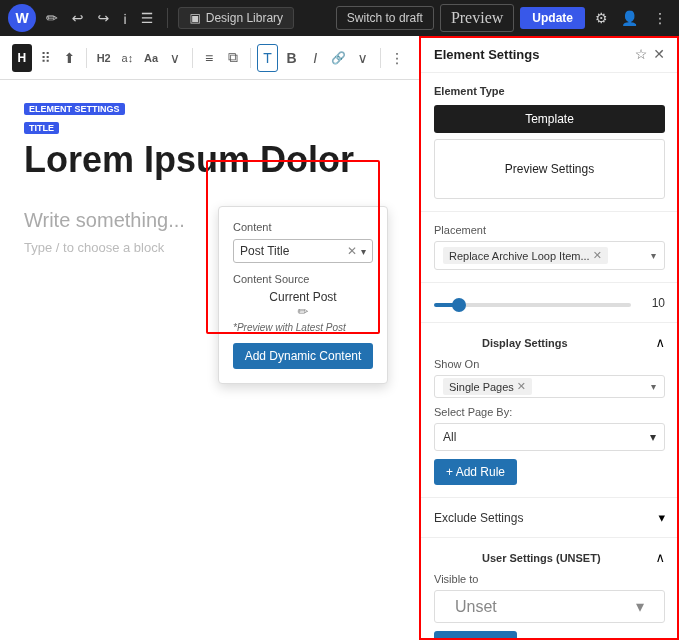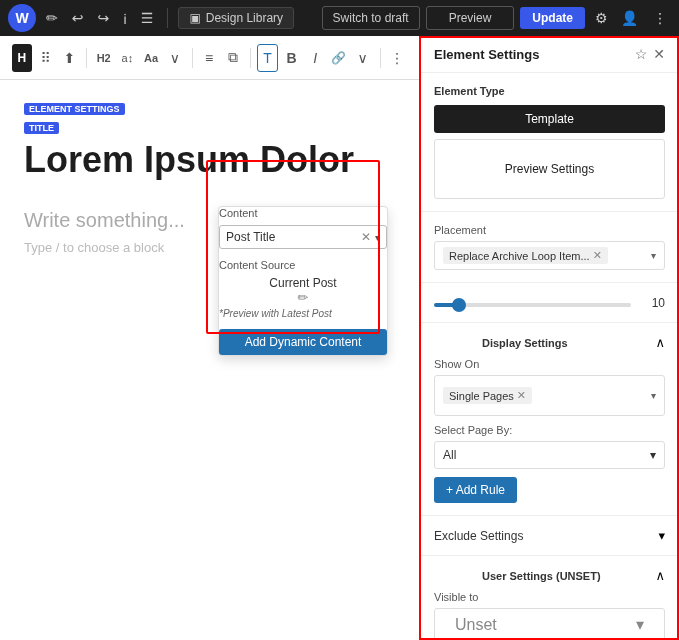--- a/index.html
+++ b/index.html
@@ -33,21 +33,21 @@
       padding: 3px 10px; border-radius: 3px; font-size: 12px; cursor: pointer;
       display: flex; align-items: center; gap: 5px;
     }
     .top-bar-spacer { flex: 1; }
     .switch-draft-btn {
       background: transparent; border: 1px solid #555; color: #ccc;
       padding: 4px 10px; border-radius: 3px; font-size: 12px; cursor: pointer;
     }
     .preview-btn {
       background: transparent; border: 1px solid #555; color: #ccc;
-      padding: 4px 22px; border-radius: 3px; font-size: 12px; cursor: pointer;
+      padding: 4px 10px; border-radius: 3px; font-size: 16px; cursor: pointer; font-family: Liberation Serif, serif;
     }
     .update-btn {
       background: #3858e9; border: none; color: white;
       padding: 4px 12px; border-radius: 3px; font-size: 12px; cursor: pointer; font-weight: 600;
     }
     .top-bar-gear { color: #ccc; font-size: 14px; cursor: pointer; padding: 4px; }
 
     
     .main-layout {
       display: flex;
@@ -119,20 +119,21 @@
 
     
     .content-popup {
       position: absolute;
       top: 126px;
       left: 218px;
       background: white;
       border: 1px solid #ddd;
       border-radius: 4px;
       box-shadow: 0 4px 12px rgba(0,0,0,0.15);
+      padding: 14px;
       width: 170px;
       z-index: 10;
     }
     .popup-label {
       font-size: 11px; color: #555; margin-bottom: 6px; font-weight: 500;
     }
     .popup-select-row {
       display: flex; align-items: center;
       border: 1px solid #bbb; border-radius: 3px;
       padding: 4px 6px; margin-bottom: 10px; gap: 4px;
@@ -234,21 +235,21 @@
       border-radius: 2px; outline: none;
     }
     input[type=range]::-webkit-slider-thumb {
       -webkit-appearance: none; width: 14px; height: 14px;
       background: #2271b1; border-radius: 50%; cursor: pointer;
     }
     .priority-value { font-size: 12px; color: #333; min-width: 24px; text-align: right; }
 
     .show-on-row {
       display: flex; align-items: center; border: 1px solid #ddd; border-radius: 3px;
-      padding: 11px 8px; background: white; gap: 4px; margin-bottom: 8px;
+      padding: 2px 8px; background: white; gap: 4px; margin-bottom: 8px;
     }
 
     .dropdown-full {
       border: 1px solid #ddd; border-radius: 3px; padding: 6px 8px;
       background: white; width: 100%; font-size: 12px; color: #333;
       display: flex; align-items: center; justify-content: space-between; cursor: pointer;
       margin-bottom: 8px;
     }
 
     .add-rule-btn {

